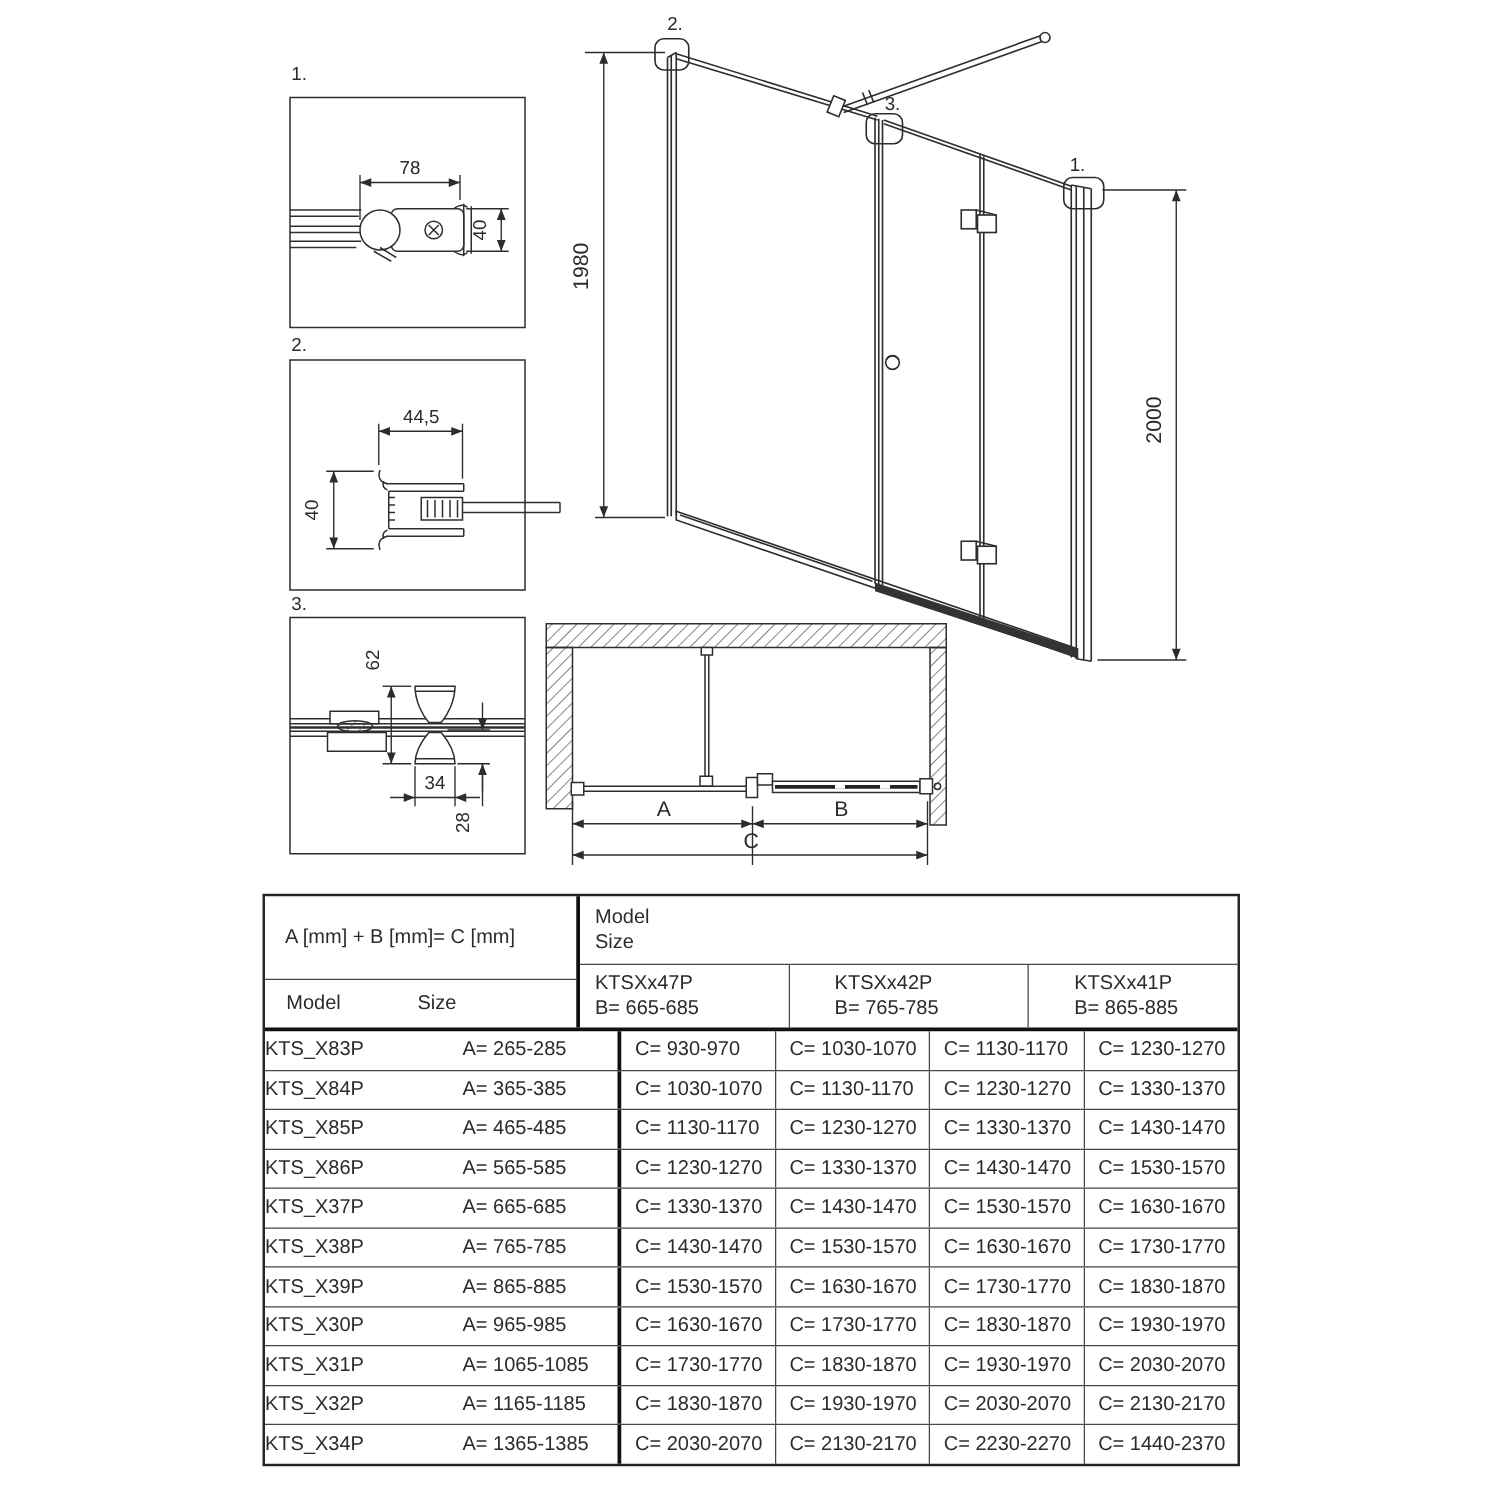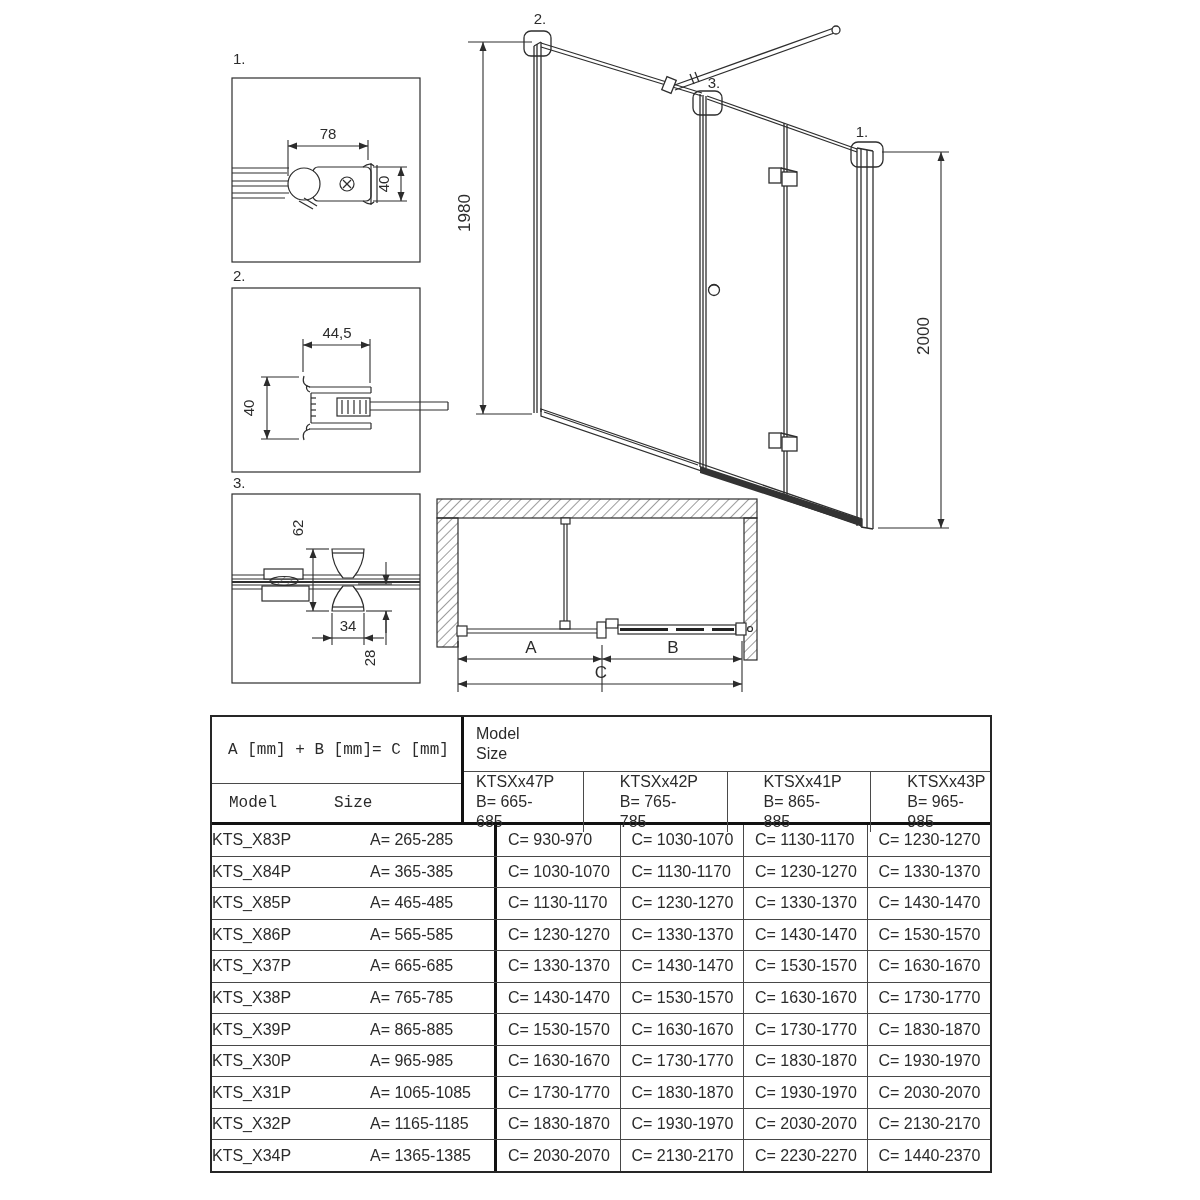--- a/index.html
+++ b/index.html
@@ -11,21 +11,21 @@
   .lbl{font-size:15px;}
   .dimtxt{font-size:15px;}
   .bigdim{font-size:17px;}
   .dim{stroke-width:1.1;}
   
   .spec-table{position:absolute;left:210px;top:715px;width:782px;height:458px;
               border:2px solid #262626;box-sizing:border-box;display:flex;flex-direction:column;
               font-size:16px;color:#2b2b2b;}
   .spec-table *{box-sizing:border-box;}
   .thead{height:108px;display:flex;border-bottom:3px solid #111;flex:none;}
-  .th-left{width:252px;flex:none;border-right:3px solid #111;display:flex;flex-direction:column;font-family:Liberation Mono, monospace;}
+  .th-left{width:252px;flex:none;border-right:3px solid #111;display:flex;flex-direction:column;}
   .th-formula{height:67px;flex:none;border-bottom:1.5px solid #4a4a4a;display:flex;align-items:center;padding-left:16px;}
   .th-cols{flex:1;display:flex;align-items:center;}
   .th-model{width:117px;flex:none;padding-left:17px;}
   .th-size{flex:1;padding-left:5px;}
   .th-right{flex:1;display:flex;flex-direction:column;}
   .th-group{height:55px;flex:none;border-bottom:1.5px solid #4a4a4a;padding-left:12px;
             display:flex;flex-direction:column;justify-content:center;line-height:20px;}
   .th-variants{flex:1;display:flex;gap:24px;}
   .th-variant{flex:1;padding-left:12px;display:flex;flex-direction:column;justify-content:center;line-height:20px;}
   .th-variant + .th-variant{border-left:1.5px solid #4a4a4a;padding-left:36px;}
@@ -297,24 +297,20 @@
           <span>B= 665-685</span>
         </div>
         <div class="th-variant">
           <span>KTSXx42P</span>
           <span>B= 765-785</span>
         </div>
         <div class="th-variant">
           <span>KTSXx41P</span>
           <span>B= 865-885</span>
         </div>
-        <div class="th-variant">
-          <span>KTSXx43P</span>
-          <span>B= 965-985</span>
-        </div>
       </div>
     </div>
   </div>
   <div class="tbody">
         <div class="trow">
           <div class="tcell c-model">KTS_X83P</div>
           <div class="tcell c-size">A= 265-285</div>
           <div class="tcell c-val">C= 930-970</div>
           <div class="tcell c-val">C= 1030-1070</div>
           <div class="tcell c-val">C= 1130-1170</div>

